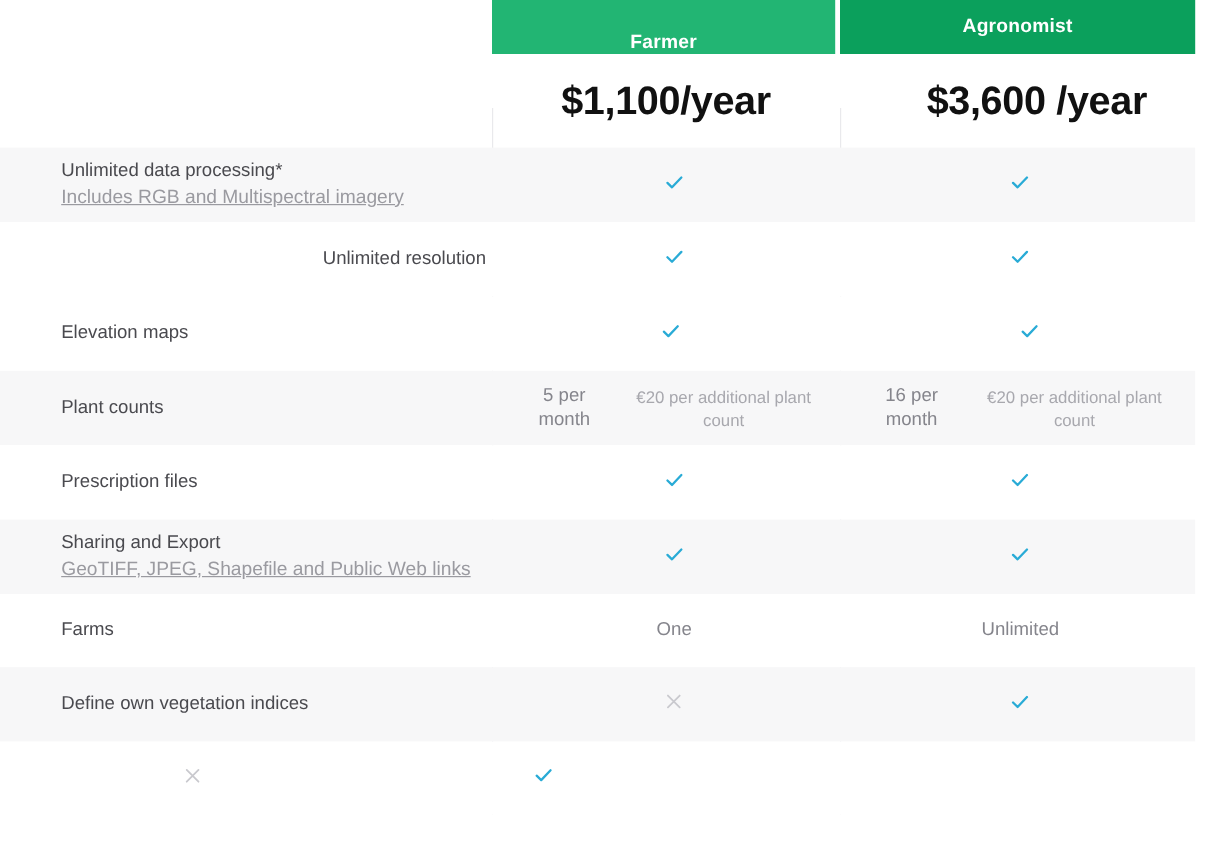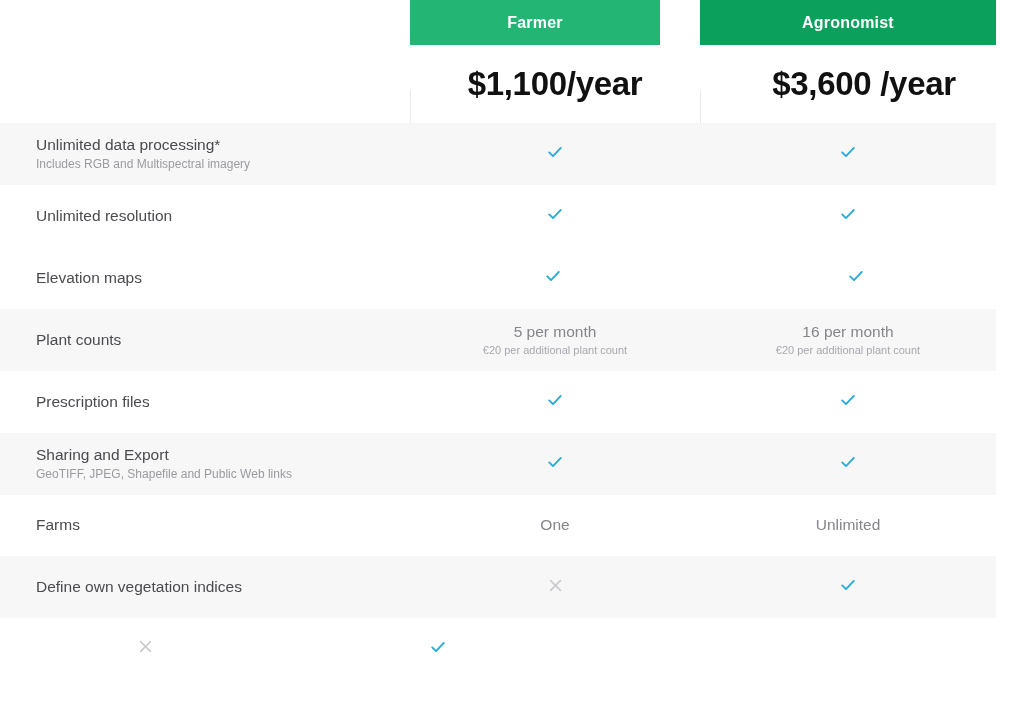--- a/index.html
+++ b/index.html
@@ -32,21 +32,22 @@
     display: flex;
     align-items: center;
     justify-content: center;
     color: #ffffff;
     font-size: 16px;
     font-weight: bold;
     letter-spacing: 0.2px;
   }
   .plan-header.col-farmer {
     left: 410px;
-    width: 250px;
+    width: 286px;
+    align-items: flex-end;
   }
   .plan-header.col-agronomist {
     left: 700px;
     width: 296px;
   }
 
   
   .price-row {
     position: relative;
     height: 78px;
@@ -76,20 +77,21 @@
   
   .rows {
     position: relative;
   }
   .feature-row {
     position: relative;
     width: 996px;
     display: flex;
     align-items: center;
     box-sizing: border-box;
+    padding-left: 15px;
   }
   .feature-row.tinted {
     background: #f7f7f8;
   }
   .feature-row.plain {
     background: #ffffff;
   }
 
   .feature-label {
     width: 410px;
@@ -97,48 +99,49 @@
     padding-left: 36px;
     padding-right: 14px;
   }
   .feature-title {
     font-size: 15.5px;
     color: #4a4a4f;
     line-height: 1.3;
     font-weight: normal;
   }
   .feature-sub {
-    font-size: 12px;
+    font-size: 16px;
     color: #9a9aa0;
     line-height: 1.35;
     margin-top: 1px;
+    text-decoration: underline;
   }
 
   .value-cell {
     box-sizing: border-box;
     display: flex;
-    flex-direction: column;
+    flex-direction: row;
     align-items: center;
     justify-content: center;
     text-align: center;
     padding: 0 10px;
   }
   .value-cell.col-farmer {
     width: 290px;
   }
   .value-cell.col-agronomist {
     width: 296px;
   }
   .value-text {
     font-size: 15.5px;
     color: #85858c;
     line-height: 1.3;
   }
   .value-sub {
-    font-size: 11px;
+    font-size: 14px;
     color: #a8a8ae;
     line-height: 1.35;
     margin-top: 1px;
   }
 
   .check-icon {
     display: block;
   }
   .cross-icon {
     display: block;
@@ -199,21 +202,21 @@
           <span class="check-icon"><svg width="18" height="18" viewBox="0 0 18 18" aria-hidden="true">
               <path d="M3.2 9.4 L7 13.1 L14.8 4.9" fill="none" stroke="#29abd6" stroke-width="1.9" stroke-linecap="round" stroke-linejoin="round"></path>
             </svg></span>
         </div>
         <div class="value-cell col-agronomist">
           <span class="check-icon"><svg width="18" height="18" viewBox="0 0 18 18" aria-hidden="true">
               <path d="M3.2 9.4 L7 13.1 L14.8 4.9" fill="none" stroke="#29abd6" stroke-width="1.9" stroke-linecap="round" stroke-linejoin="round"></path>
             </svg></span>
         </div>
       </div>
-      <div class="feature-row plain" style="height: 62px;">
+      <div class="feature-row plain" style="height: 62px; text-align: right;">
         <div class="feature-label">
           <div class="feature-title">Unlimited resolution</div>
         </div>
         <div class="value-cell col-farmer">
           <span class="check-icon"><svg width="18" height="18" viewBox="0 0 18 18" aria-hidden="true">
               <path d="M3.2 9.4 L7 13.1 L14.8 4.9" fill="none" stroke="#29abd6" stroke-width="1.9" stroke-linecap="round" stroke-linejoin="round"></path>
             </svg></span>
         </div>
         <div class="value-cell col-agronomist">
           <span class="check-icon"><svg width="18" height="18" viewBox="0 0 18 18" aria-hidden="true">

